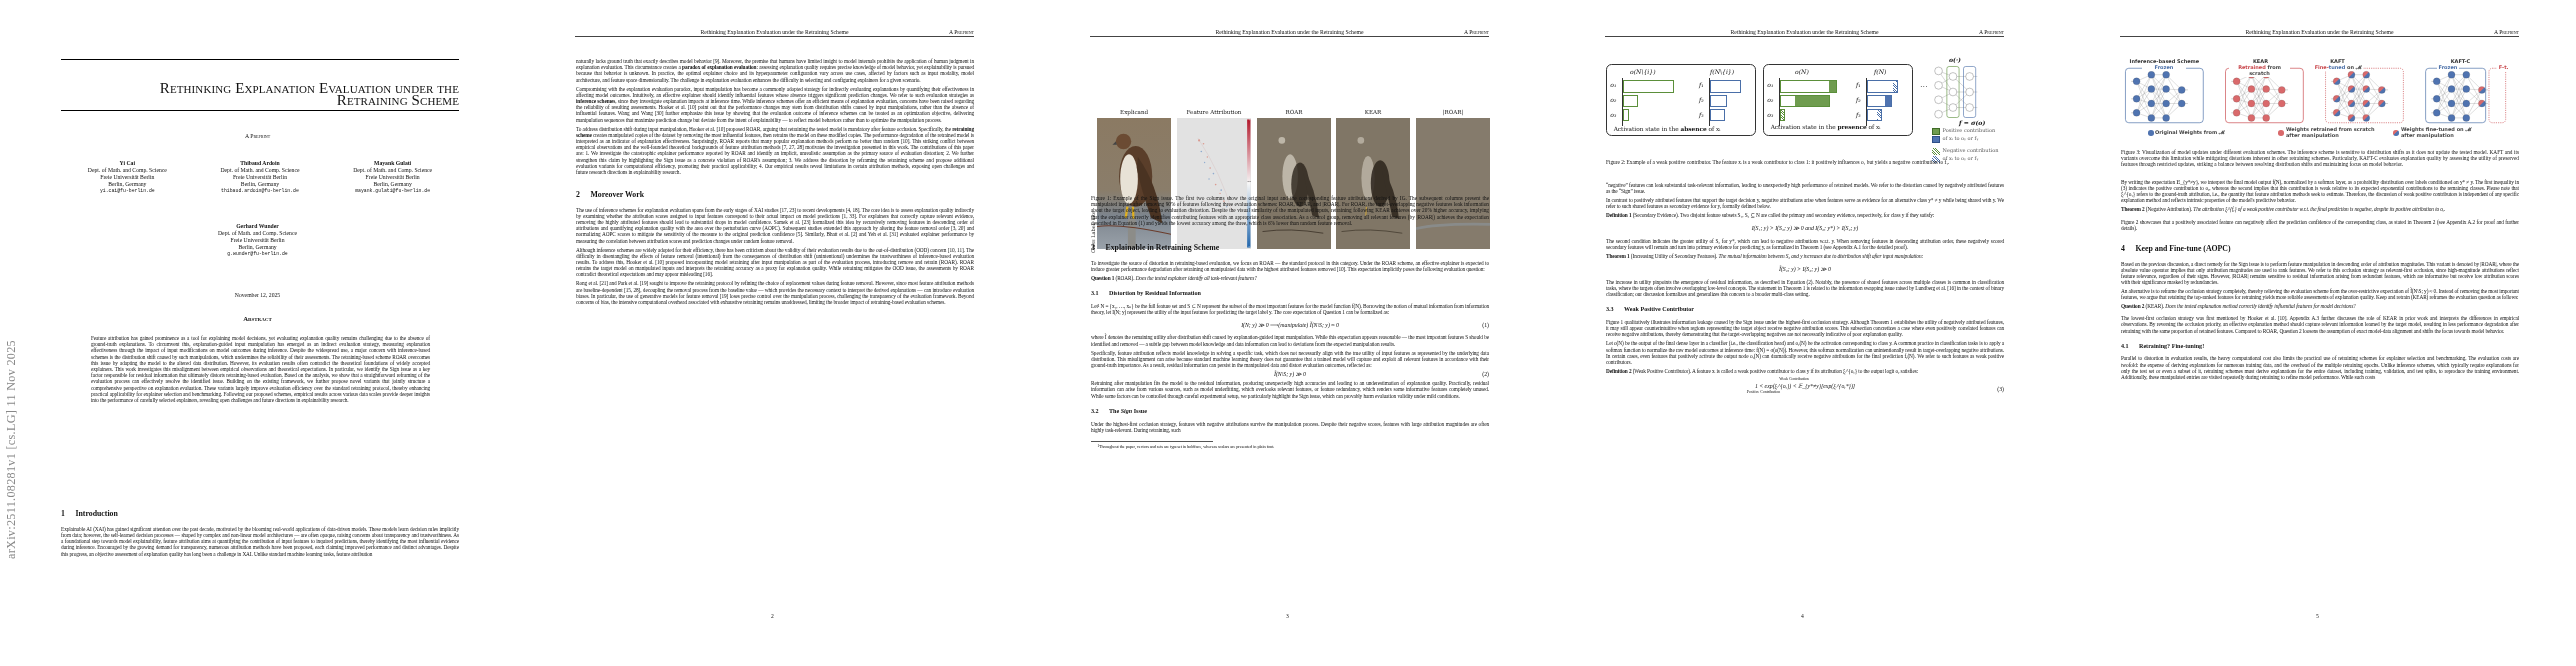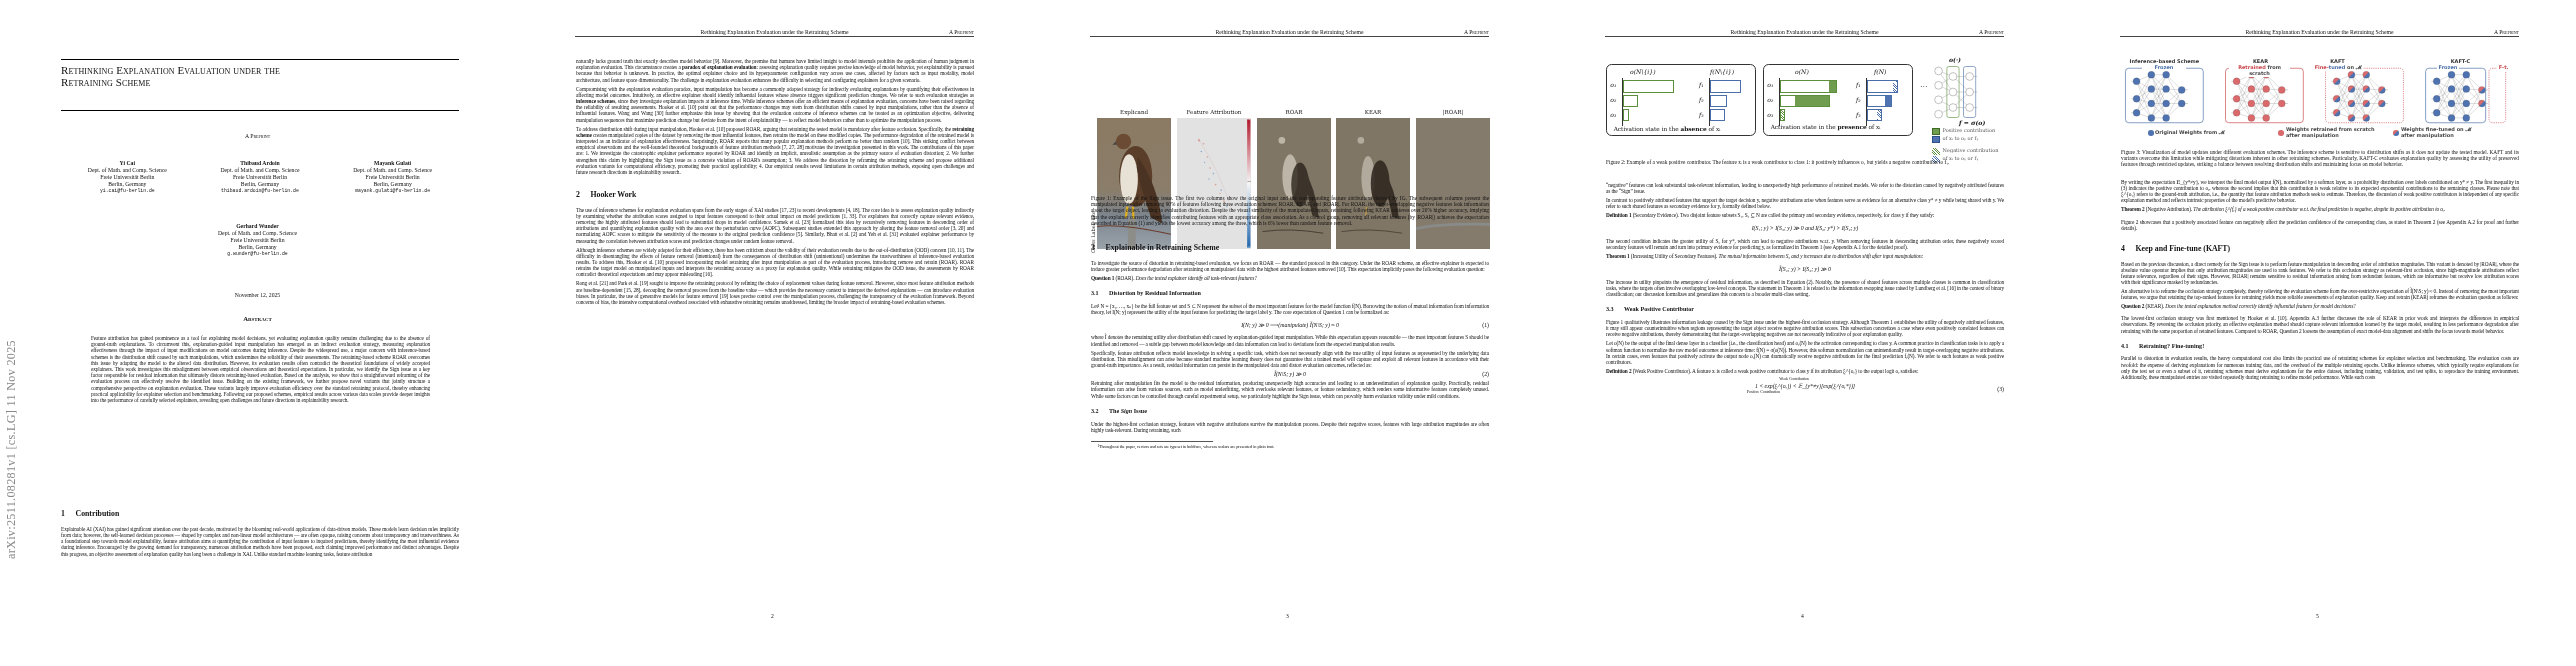--- a/index.html
+++ b/index.html
@@ -15,21 +15,21 @@
 .pnum{position:absolute;left:0;right:0;text-align:center;top:613px;font-size:5.6px}
 .h1{font-size:7.8px;font-weight:bold;margin:10px 0 7.8px}
 .h1 .n{display:inline-block;width:14.5px}
 .h2{font-size:6.1px;font-weight:bold;margin:9px 0 6.7px}
 .h2 .n{display:inline-block;width:18px}
 .eq{font-size:5.8px;text-align:center;position:relative;margin:6.7px 0;font-style:italic}
 .eq .no{position:absolute;right:0;font-style:normal}
 .cap{font-size:5.3px;line-height:6.2px;text-align:justify}
 
 .rule{position:absolute;left:61px;width:398px;height:1.4px;background:#000}
-.title{position:absolute;left:61px;width:398px;top:64px;text-align:left;font-size:11px;line-height:12.2px;font-variant:small-caps;letter-spacing:0.1px}
+.title{position:absolute;left:61px;width:398px;top:82px;text-align:right;font-size:15px;line-height:12.2px;font-variant:small-caps;letter-spacing:0.1px}
 .preprint{position:absolute;left:0;width:515px;top:133px;text-align:center;font-size:5.8px;font-variant:small-caps}
 .authors{position:absolute;left:61px;width:398px;top:160px;display:flex;justify-content:space-around}
 .author{text-align:center;font-size:5.7px;line-height:6.9px}
 .author .nm{font-weight:bold}
 .author .em{font-family:"Liberation Mono","DejaVu Sans Mono",monospace;font-size:4.8px}
 .author4{position:absolute;left:0;width:515px;top:223px;text-align:center;font-size:5.7px;line-height:6.9px}
 .date{position:absolute;left:0;width:515px;top:292px;text-align:center;font-size:5.7px}
 .abs-h{position:absolute;left:0;width:515px;top:315px;text-align:center;font-size:6.7px;font-weight:bold;font-variant:small-caps}
 .abs{position:absolute;left:91px;width:339px;top:335px}
 .arxiv{position:absolute;left:4.4px;top:559px;transform:rotate(-90deg);transform-origin:0 0;font-size:12.2px;color:#888;white-space:nowrap;font-family:"Liberation Serif",serif;letter-spacing:0.3px}
@@ -93,35 +93,35 @@
     <div class="em">g.wunder@fu-berlin.de</div>
   </div>
 
   <div class="date">November 12, 2025</div>
   <div class="abs-h">Abstract</div>
   <div class="abs">
     <p class="p">Feature attribution has gained prominence as a tool for explaining model decisions, yet evaluating explanation quality remains challenging due to the absence of ground-truth explanations. To circumvent this, explanation-guided input manipulation has emerged as an indirect evaluation strategy, measuring explanation effectiveness through the impact of input modifications on model outcomes during inference. Despite the widespread use, a major concern with inference-based schemes is the distribution shift caused by such manipulations, which undermines the reliability of their assessments. The retraining-based scheme ROAR overcomes this issue by adapting the model to the altered data distribution. However, its evaluation results often contradict the theoretical foundations of widely accepted explainers. This work investigates this misalignment between empirical observations and theoretical expectations. In particular, we identify the Sign issue as a key factor responsible for residual information that ultimately distorts retraining-based evaluation. Based on the analysis, we show that a straightforward reframing of the evaluation process can effectively resolve the identified issue. Building on the existing framework, we further propose novel variants that jointly structure a comprehensive perspective on explanation evaluation. These variants largely improve evaluation efficiency over the standard retraining protocol, thereby enhancing practical applicability for explainer selection and benchmarking. Following our proposed schemes, empirical results across various data scales provide deeper insights into the performance of carefully selected explainers, revealing open challenges and future directions in explainability research.</p>
   </div>
 
   <div class="col" style="top:509px">
-    <div class="h1" style="margin-top:0"><span class="n">1</span><span>Contribution</span></div>
+    <div class="h1" style="margin-top:0"><span class="n">1</span><span>Introduction</span></div>
     <p class="p">Explainable AI (XAI) has gained significant attention over the past decade, motivated by the blooming real-world applications of data-driven models. These models learn decision rules implicitly from data; however, the self-learned decision processes — shaped by complex and non-linear model architectures — are often opaque, raising concerns about transparency and trustworthiness. As a foundational step towards model explainability, feature attribution aims at quantifying the contribution of input features to inquired predictions, thereby identifying the most influential evidence during inference. Encouraged by the growing demand for transparency, numerous attribution methods have been proposed, each claiming improved performance and distinct advantages. Despite this progress, an objective assessment of explanation quality has long been a challenge in XAI. Unlike standard machine learning tasks, feature attribution</p>
   </div>
 </div>
 
 <div class="page">
   <div class="runhead">
     <span class="t">Rethinking Explanation Evaluation under the Retraining Scheme</span>
     <span class="r">A Preprint</span>
   </div>
   <div class="col" style="top:58px">
     <p class="p"><span>naturally lacks ground truth that exactly describes model behavior [9]. Moreover, the premise that humans have limited insight to model internals prohibits the application of human judgment in explanation evaluation. This circumstance creates a </span><b>paradox of explanation evaluation</b><span>: assessing explanation quality requires precise knowledge of model behavior, yet explainability is pursued because that behavior is unknown. In practice, the optimal explainer choice and its hyperparameter configuration vary across use cases, affected by factors such as input modality, model architecture, and feature space dimensionality. The challenge in explanation evaluation enhances the difficulty in selecting and configuring explainers for a given scenario.</span></p>
     <p class="p"><span>Compromising with the explanation evaluation paradox, input manipulation has become a commonly adopted strategy for indirectly evaluating explanations by quantifying their effectiveness in affecting model outcomes. Intuitively, an effective explainer should identify influential features whose absence triggers significant prediction changes. We refer to such evaluation strategies as </span><b>inference schemes</b><span>, since they investigate explanation impacts at inference time. While inference schemes offer an efficient means of explanation evaluation, concerns have been raised regarding the reliability of resulting assessments. Hooker et al. [10] point out that the performance changes may stem from distribution shifts caused by input manipulations, rather than the absence of influential features. Wang and Wang [30] further emphasize this issue by showing that the evaluation outcome of inference schemes can be treated as an optimization objective, delivering manipulation sequences that maximize prediction change but deviate from the intent of explainability — to reflect model behaviors rather than to optimize the manipulation process.</span></p>
     <p class="p"><span>To address distribution shift during input manipulation, Hooker et al. [10] proposed ROAR, arguing that retraining the tested model is mandatory after feature occlusion. Specifically, the </span><b>retraining scheme</b><span> creates manipulated copies of the dataset by removing the most influential features, then retrains the model on these modified copies. The performance degradation of the retrained model is interpreted as an indicator of explanation effectiveness. Surprisingly, ROAR reports that many popular explanation methods perform no better than random [10]. This striking conflict between empirical observations and the well-founded theoretical backgrounds of feature attribution methods [7, 27, 28] motivates the investigation presented in this work. The contributions of this paper are: 1. We investigate the catastrophic explainer performance reported by ROAR and identify an implicit, unrealistic assumption as the primary source of evaluation distortion; 2. We further strengthen this claim by highlighting the Sign issue as a concrete violation of ROAR's assumption; 3. We address the distortion by reframing the retraining scheme and propose additional evaluation variants for computational efficiency, promoting their practical applicability; 4. Our empirical results reveal limitations in certain attribution methods, exposing open challenges and future research directions in explainability research.</span></p>
-    <div class="h1" style="margin-top:14.5px"><span class="n">2</span><span>Hooker Work</span></div>
+    <div class="h1" style="margin-top:14.5px"><span class="n">2</span><span>Moreover Work</span></div>
     <p class="p">The use of inference schemes for explanation evaluation spans from the early stages of XAI studies [17, 23] to recent developments [4, 18]. The core idea is to assess explanation quality indirectly by examining whether the attribution scores assigned to input features correspond to their actual impact on model predictions [1, 33]. For explainers that correctly capture relevant evidence, removing the highly attributed features should lead to substantial drops in model confidence. Samek et al. [23] formalized this idea by recursively removing features in descending order of attributions and quantifying explanation quality with the area over the perturbation curve (AOPC). Subsequent studies extended this approach by altering the feature removal order [3, 20] and normalizing AOPC scores to mitigate the sensitivity of the measure to the original prediction confidence [5]. Similarly, Bhatt et al. [2] and Yeh et al. [31] evaluated explainer performance by measuring the correlation between attribution scores and prediction changes under random feature removal.</p>
     <p class="p">Although inference schemes are widely adopted for their efficiency, there has been criticism about the validity of their evaluation results due to the out-of-distribution (OOD) concern [10, 11]. The difficulty in disentangling the effects of feature removal (intentional) from the consequences of distribution shift (unintentional) undermines the trustworthiness of inference-based evaluation results. To address this, Hooker et al. [10] proposed incorporating model retraining after input manipulation as part of the evaluation process, introducing remove and retrain (ROAR). ROAR retrains the target model on manipulated inputs and interprets the retraining accuracy as a proxy for explanation quality. While retraining mitigates the OOD issue, the assessments by ROAR contradict theoretical expectations and may appear misleading [16].</p>
     <p class="p">Rong et al. [21] and Park et al. [19] sought to improve the retraining protocol by refining the choice of replacement values during feature removal. However, since most feature attribution methods are baseline-dependent [15, 28], decoupling the removal process from the baseline value — which provides the necessary context to interpret the derived explanations — can introduce evaluation biases. In particular, the use of generative models for feature removal [19] loses precise control over the manipulation process, challenging the transparency of the evaluation framework. Beyond concerns of bias, the intensive computational overhead associated with exhaustive retraining remains unaddressed, limiting the broader impact of retraining-based evaluation schemes.</p>
   </div>
   <div class="pnum">2</div>
 </div>
 
 <div class="page">
   <div class="runhead">
     <span class="t">Rethinking Explanation Evaluation under the Retraining Scheme</span>
@@ -640,21 +640,21 @@
         <div>Weights fine-tuned on 𝓜</div>
         <div>after manipulation</div>
       </div>
   </div>
 
   <div class="col" style="top:149px">
     <p class="cap">Figure 3: Visualization of model updates under different evaluation schemes. The inference scheme is sensitive to distribution shifts as it does not update the tested model. KAFT and its variants overcome this limitation while mitigating distortions inherent in other retraining schemes. Particularly, KAFT-C evaluates explanation quality by assessing the utility of preserved features through restricted updates, striking a balance between resolving distribution shifts and maintaining focus on model behavior.</p>
     <p class="p" style="margin-top:11px">By writing the expectation 𝔼_{y*≠y}, we interpret the final model output f(N), normalized by a softmax layer, as a probability distribution over labels conditioned on y* ≠ y. The first inequality in (3) indicates the positive contribution to oᵧ, whereas the second implies that this contribution is weak relative to its expected exponential contributions to the remaining classes. Please note that ξᵢ^{oᵧ} refers to the ground-truth attribution, i.e., the quantity that feature attribution methods seek to estimate. Therefore, the discussion of weak positive contributors is independent of any specific explanation method and reflects intrinsic properties of the model's predictive behavior.</p>
     <p class="p"><b>Theorem 2</b> <span>(Negative Attribution).</span> <i>The attribution ξᵢ^{fᵧ} of a weak positive contributor w.r.t. the final prediction is negative, despite its positive attribution to oᵧ.</i></p>
     <p class="p" style="margin-top:6.7px">Figure 2 showcases that a positively associated feature can negatively affect the prediction confidence of the corresponding class, as stated in Theorem 2 (see Appendix A.2 for proof and further details).</p>
-    <div class="h1" style="margin-top:12.2px"><span class="n">4</span><span>Keep and Fine-tune (KAFT)</span></div>
+    <div class="h1" style="margin-top:12.2px"><span class="n">4</span><span>Keep and Fine-tune (AOPC)</span></div>
     <p class="p">Based on the previous discussion, a direct remedy for the Sign issue is to perform feature manipulation in descending order of attribution magnitudes. This variant is denoted by |ROAR|, where the absolute value operator implies that only attribution magnitudes are used to rank features. We refer to this occlusion strategy as relevant-first occlusion, since high-magnitude attributions reflect feature relevance, regardless of their signs. However, |ROAR| remains sensitive to residual information arising from redundant features, which are informative but receive low attribution scores with their significance masked by redundancies.</p>
     <p class="p">An alternative is to reframe the occlusion strategy completely, thereby relieving the evaluation scheme from the over-restrictive expectation of Ĩ(N\S; y) ≈ 0. Instead of removing the most important features, we argue that retaining the top-ranked features for retraining yields more reliable assessments of explanation quality. Keep and retrain (KEAR) reframes the evaluation question as follows:</p>
     <p class="p"><b>Question 2</b> <span class="sc">(KEAR).</span> <i>Does the tested explanation method correctly identify influential features for model decisions?</i></p>
     <p class="p" style="margin-top:5.6px">The lowest-first occlusion strategy was first mentioned by Hooker et al. [10]. Appendix A.3 further discusses the role of KEAR in prior work and interprets the differences in empirical observations. By reversing the occlusion priority, an effective explanation method should capture relevant information learned by the target model, resulting in less performance degradation after retraining with the same proportion of retained features. Compared to ROAR, Question 2 loosens the assumption of exact model-data alignment and shifts the focus towards model behavior.</p>
     <div class="h2"><span class="n">4.1</span><span>Retraining? Fine-tuning!</span></div>
     <p class="p">Parallel to distortion in evaluation results, the heavy computational cost also limits the practical use of retraining schemes for explainer selection and benchmarking. The evaluation costs are twofold: the expense of deriving explanations for numerous training data, and the overhead of the multiple retraining epochs. Unlike inference schemes, which typically require explanations for only the test set or even a subset of it, retraining schemes must derive explanations for the entire dataset, including training, validation, and test splits, to reproduce the training environment. Additionally, these manipulated entries are visited repeatedly during retraining to refine model performance. While such costs</p>
   </div>
   <div class="pnum">5</div>
 </div>
 

